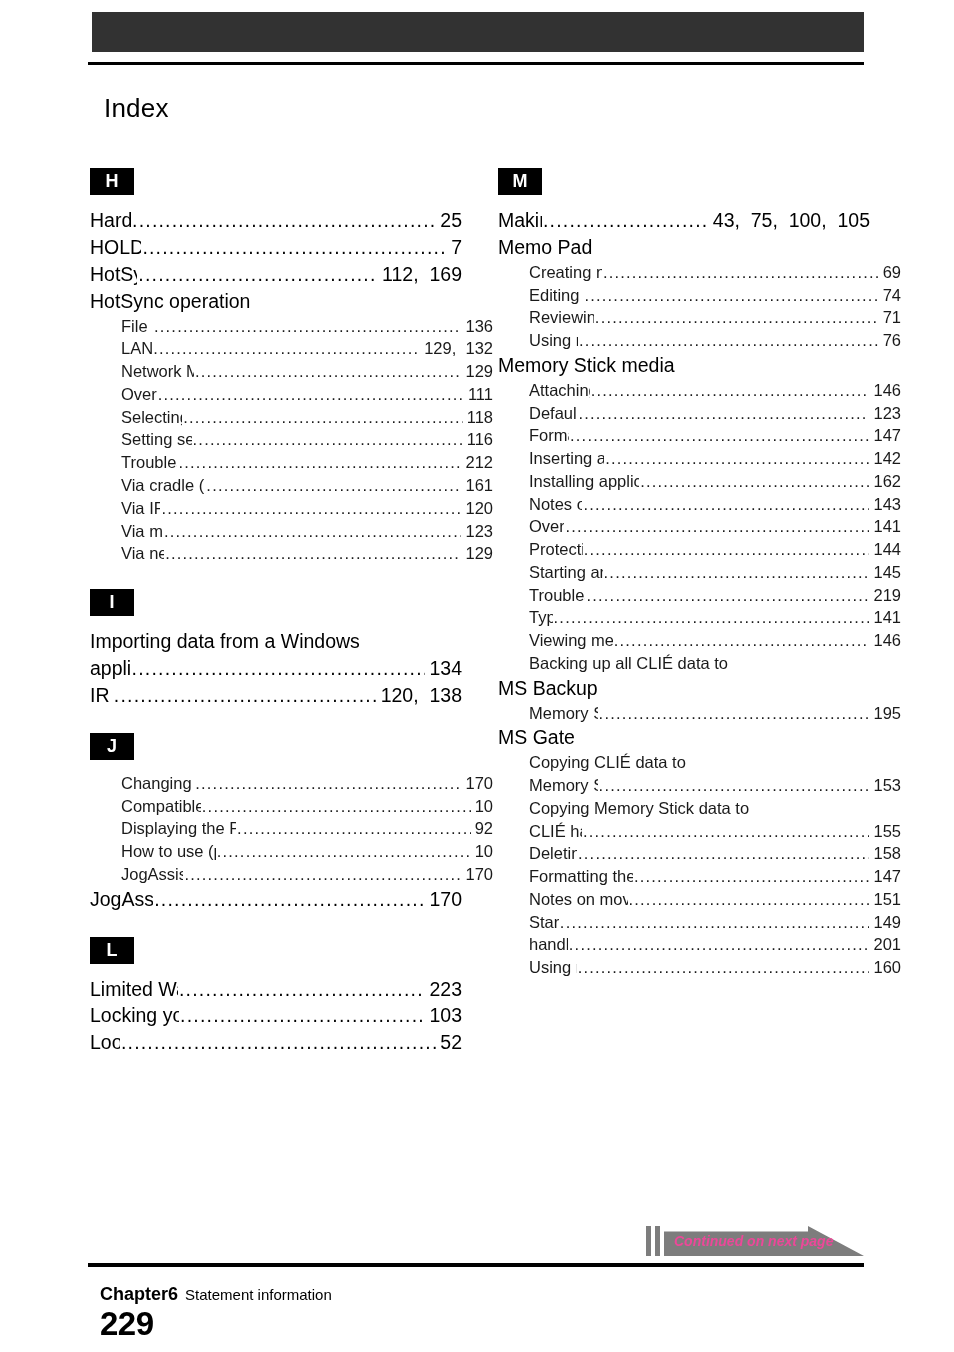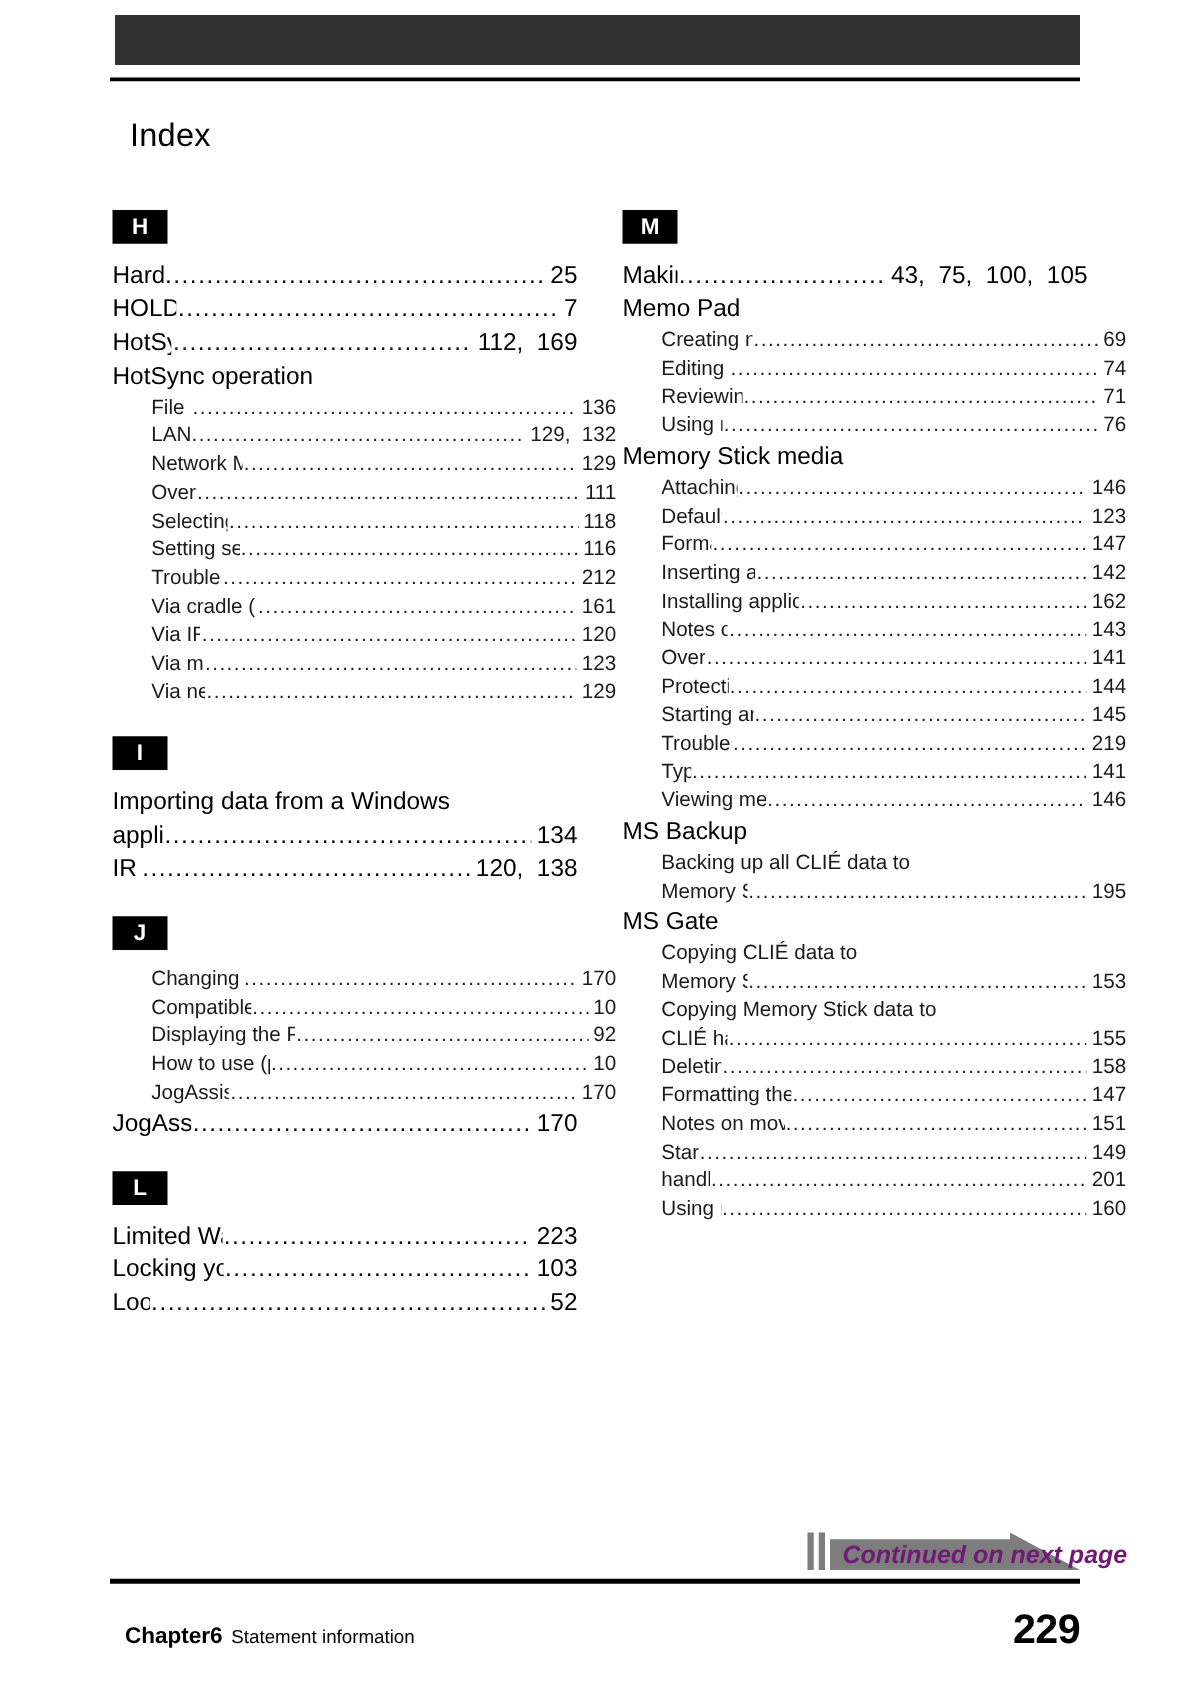--- a/index.html
+++ b/index.html
@@ -141,22 +141,22 @@
   .cont-shape {
     position: absolute;
     inset: 0;
     background: #7d7d7d;
     clip-path: polygon(0% 18%, 72% 18%, 72% 0%, 100% 100%, 0% 100%);
   }
   .cont-text {
     position: absolute;
     left: 10px;
     top: 7px;
-    color: #701a75;
-    font-size: 20px;
+    color: #ec4899;
+    font-size: 14px;
     font-style: italic;
     font-weight: bold;
     white-space: nowrap;
   }
 
   
   .footer-rule {
     position: absolute;
     left: 88px;
     top: 1263px;
@@ -165,20 +165,21 @@
     background: #000000;
   }
   .footer {
     position: absolute;
     left: 100px;
     top: 1284px;
     width: 764px;
     display: flex;
     align-items: baseline;
     justify-content: space-between;
+    flex-direction: column;
   }
   .footer-left {
     display: flex;
     align-items: baseline;
     gap: 7px;
   }
   .chapter-label {
     font-size: 18px;
     font-weight: bold;
   }
@@ -425,22 +426,22 @@
         <div class="entry entry-sub">
           <span class="e-label">Types</span>
           <span class="leader"></span>
           <span class="e-page">141</span>
         </div>
         <div class="entry entry-sub">
           <span class="e-label">Viewing media information</span>
           <span class="leader"></span>
           <span class="e-page">146</span>
         </div>
+        <div class="entry entry-sub no-leader"><span class="e-label">Backing up all CLIÉ data to</span></div>
         <div class="entry entry-main no-leader"><span class="e-label">MS Backup</span></div>
-        <div class="entry entry-sub no-leader"><span class="e-label">Backing up all CLIÉ data to</span></div>
         <div class="entry entry-sub">
           <span class="e-label">Memory Stick media</span>
           <span class="leader"></span>
           <span class="e-page">195</span>
         </div>
         <div class="entry entry-main no-leader"><span class="e-label">MS Gate</span></div>
         <div class="entry entry-sub no-leader"><span class="e-label">Copying CLIÉ data to</span></div>
         <div class="entry entry-sub">
           <span class="e-label">Memory Stick media</span>
           <span class="leader"></span>

